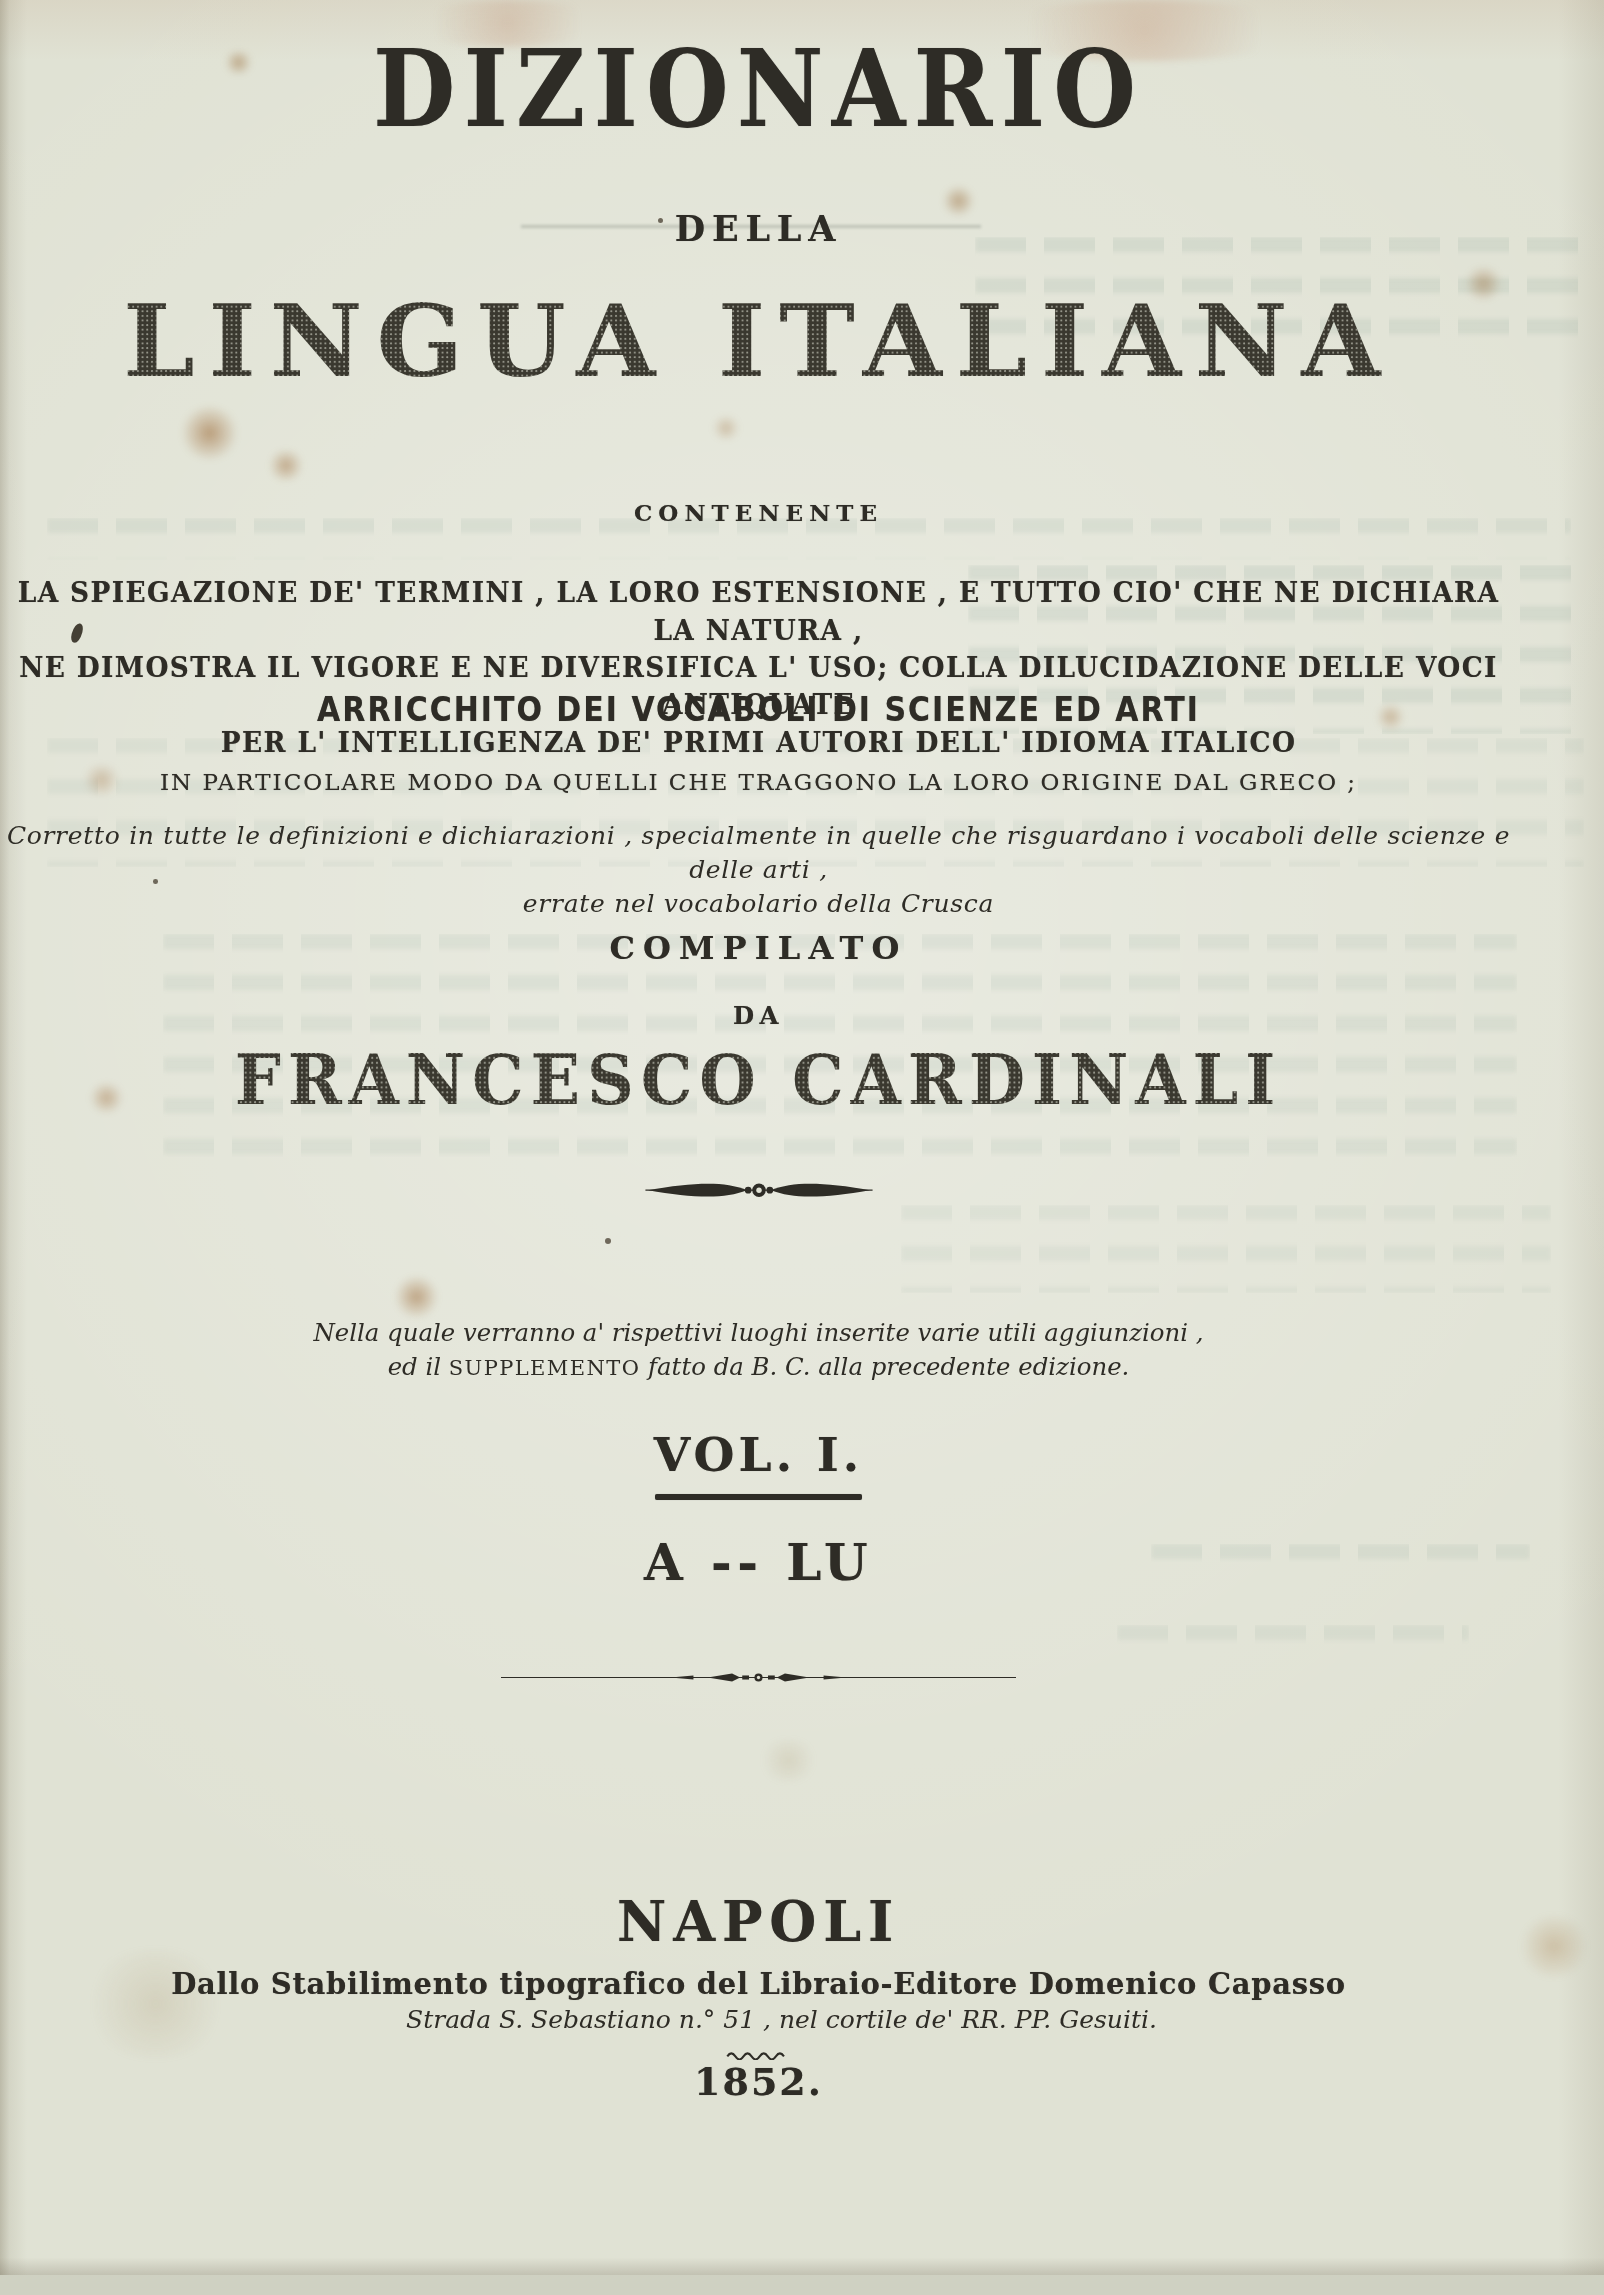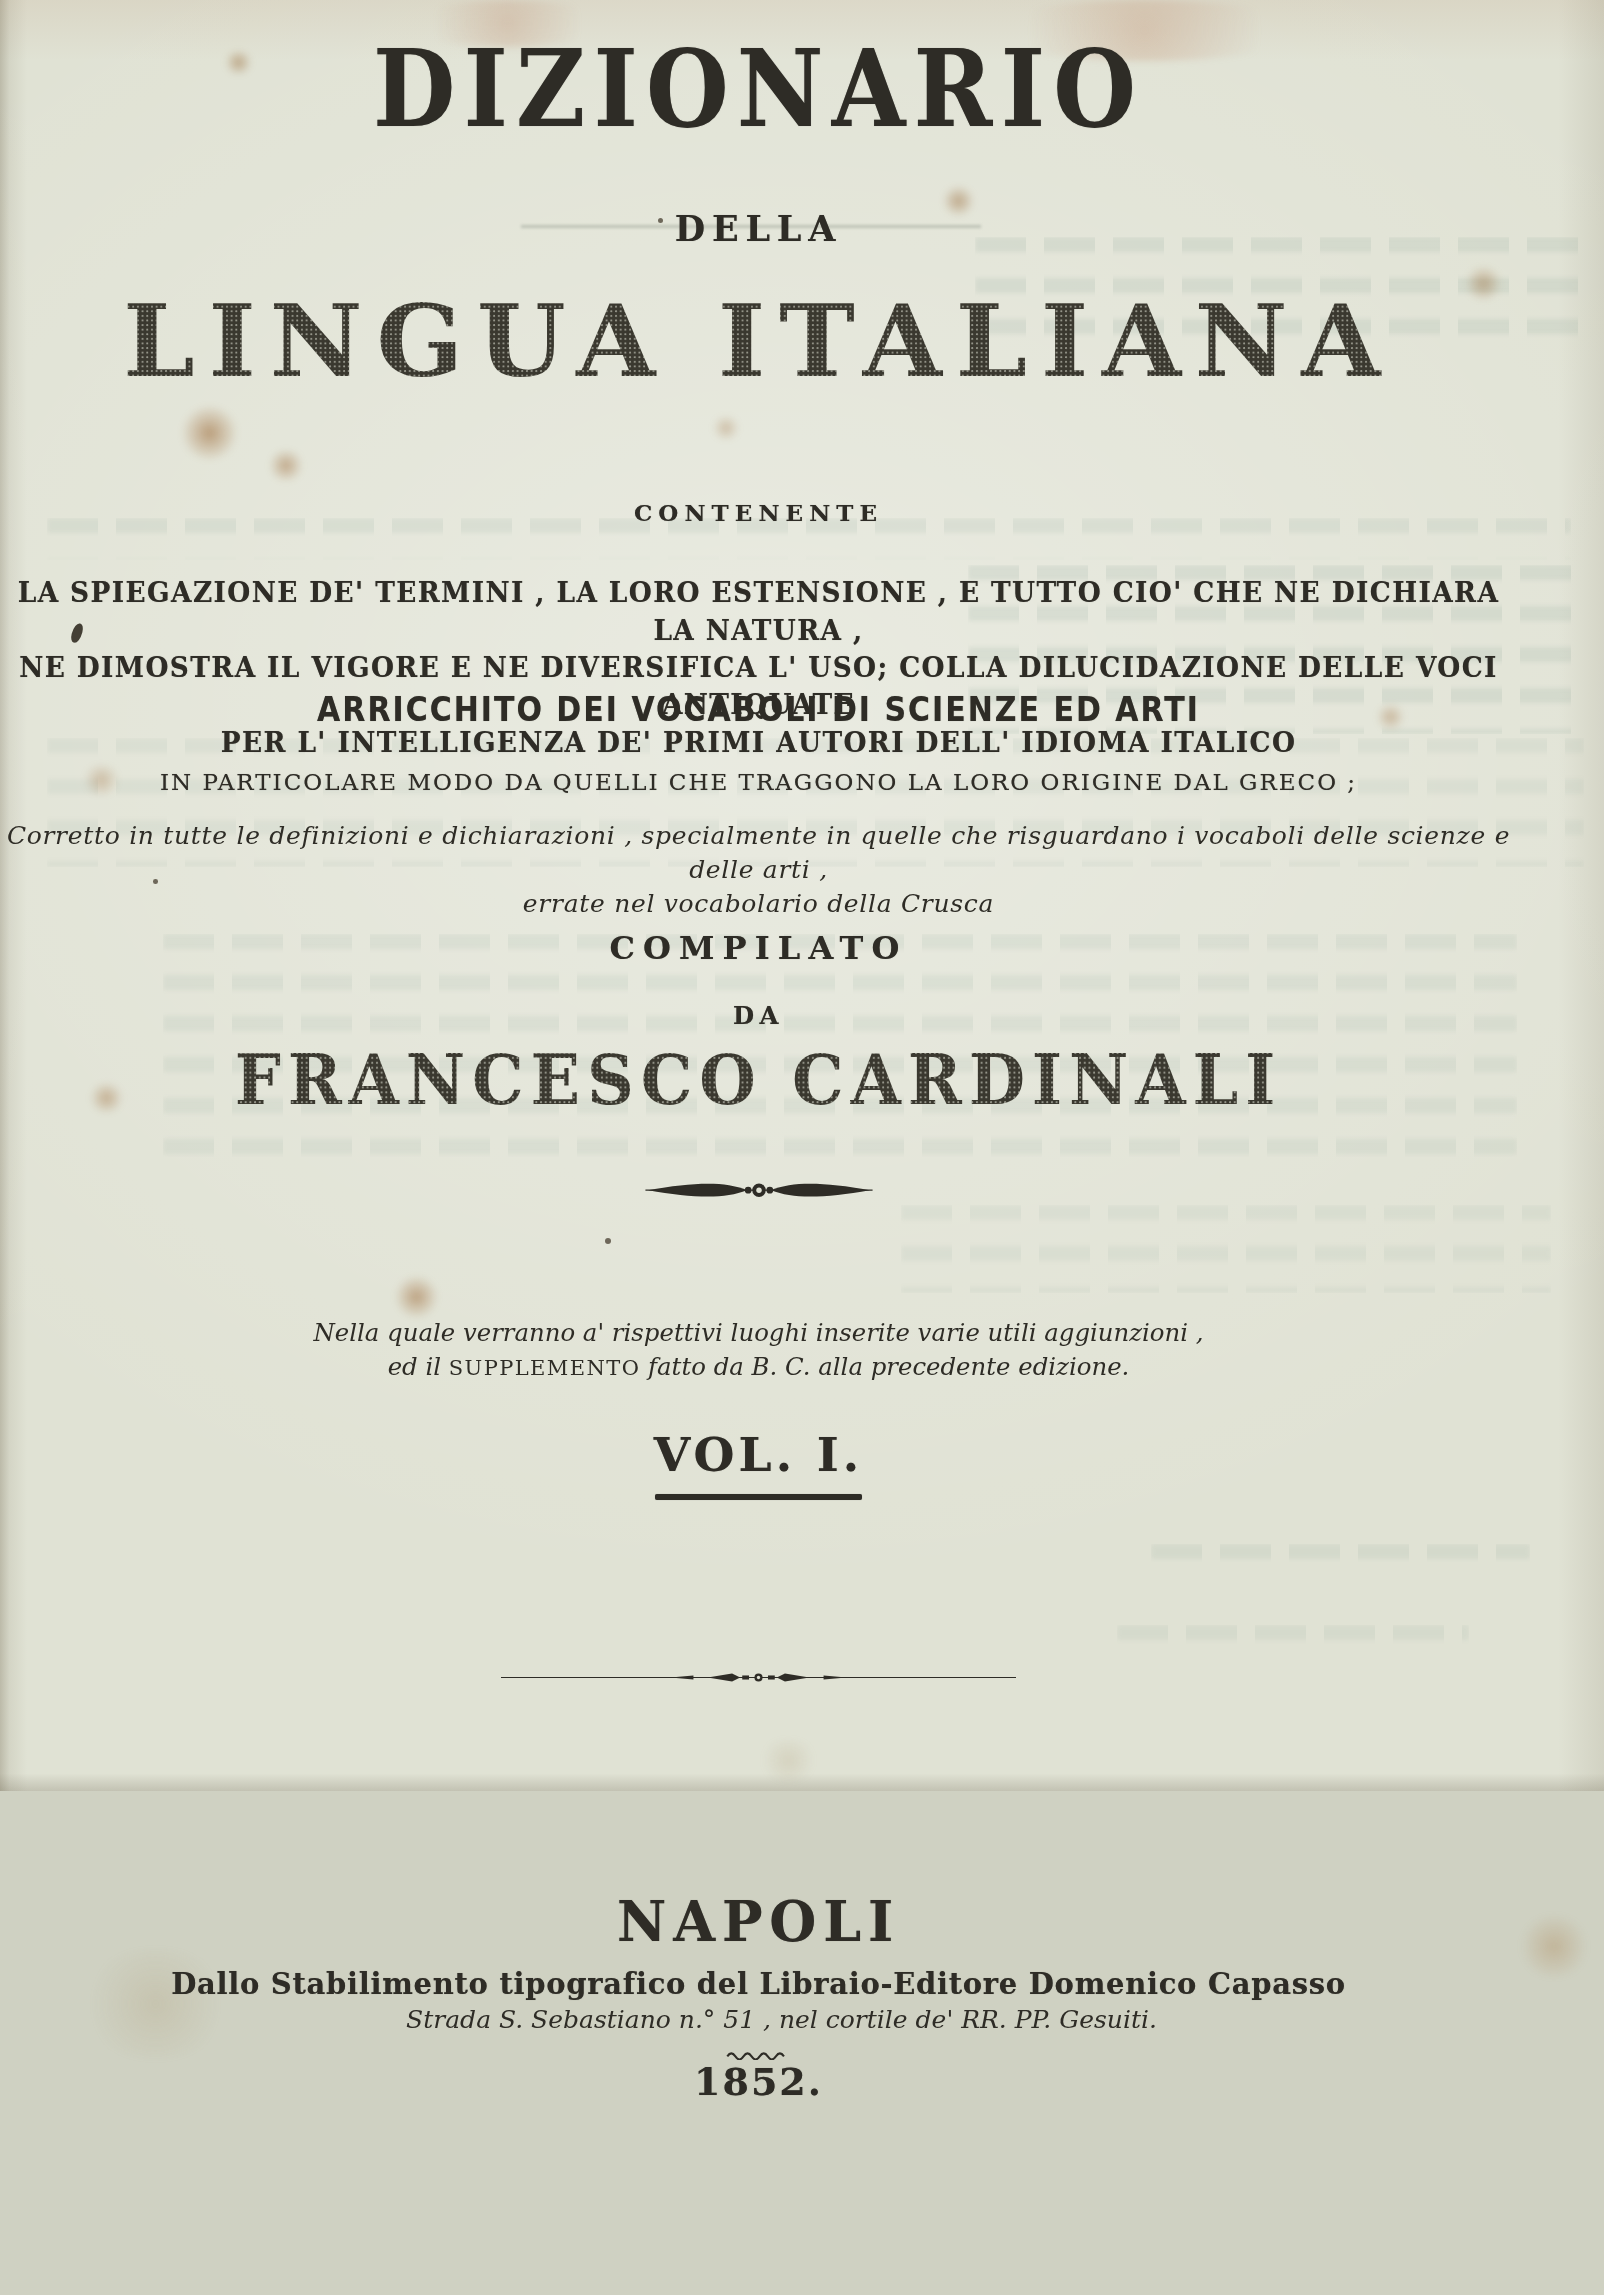--- a/index.html
+++ b/index.html
@@ -3,21 +3,21 @@
 <meta charset="utf-8">
 <style>
   html,body{margin:0;padding:0;}
   body{
     width:1605px;height:2295px;
     font-family:"DejaVu Serif","Liberation Serif",serif;
     background:#cfd1c2;
     overflow:hidden;
   }
   #paper{
-    position:relative;width:1605px;height:1791px;
+    position:relative;width:1605px;height:2275px;
     background:
       radial-gradient(120% 85% at 48% 40%, rgba(255,255,255,0.30), rgba(255,255,255,0) 58%),
       linear-gradient(90deg, rgba(105,95,70,0.30) 0px, rgba(105,95,70,0.10) 9.5px, rgba(105,95,70,0) 27px),
       linear-gradient(270deg, rgba(120,110,85,0.14) 0px, rgba(120,110,85,0) 47px),
       linear-gradient(180deg, rgba(186,152,120,0.16) 0px, rgba(186,152,120,0) 61px),
       linear-gradient(0deg, rgba(90,80,60,0.22) 0px, rgba(90,80,60,0) 17.6px),
       #e0e2d4;
     color:#2e2c26;
   }
   .abs{position:absolute;}
@@ -148,20 +148,21 @@
 
 
   <div class="abs col nella" style="top:1316px;">
     <div>Nella quale verranno a' rispettivi luoghi inserite varie utili aggiunzioni ,</div>
     <div><span>ed il </span><span class="sc">SUPPLEMENTO</span><span> fatto da B. C. alla precedente edizione.</span></div>
   </div>
 
   <div class="abs col vol soft" style="top:1431px;">VOL. I.</div>
   <div class="vol-underline" style="left:655px;top:1494px;width:207px;height:6.1px;"></div>
 
+  <div class="abs col range soft" style="top:1538px;">A -- LU</div>
 
   <div class="abs col" style="top:1670px;">
     <svg class="orn" width="515" height="15" viewBox="0 0 760 22" aria-hidden="true">
       <line x1="0" y1="11" x2="760" y2="11" stroke="#2e2c26" stroke-width="1.6"></line>
       <path d="M305 11 l36 -6 l12 6 l-12 6 z" fill="#2e2c26"></path>
       <path d="M455 11 l-36 -6 l-12 6 l12 6 z" fill="#2e2c26"></path>
       <circle cx="380" cy="11" r="6" fill="#2e2c26"></circle>
       <circle cx="380" cy="11" r="2.4" fill="#e0e2d4"></circle>
       <rect x="356" y="8" width="10" height="6" fill="#2e2c26"></rect>
       <rect x="394" y="8" width="10" height="6" fill="#2e2c26"></rect>

